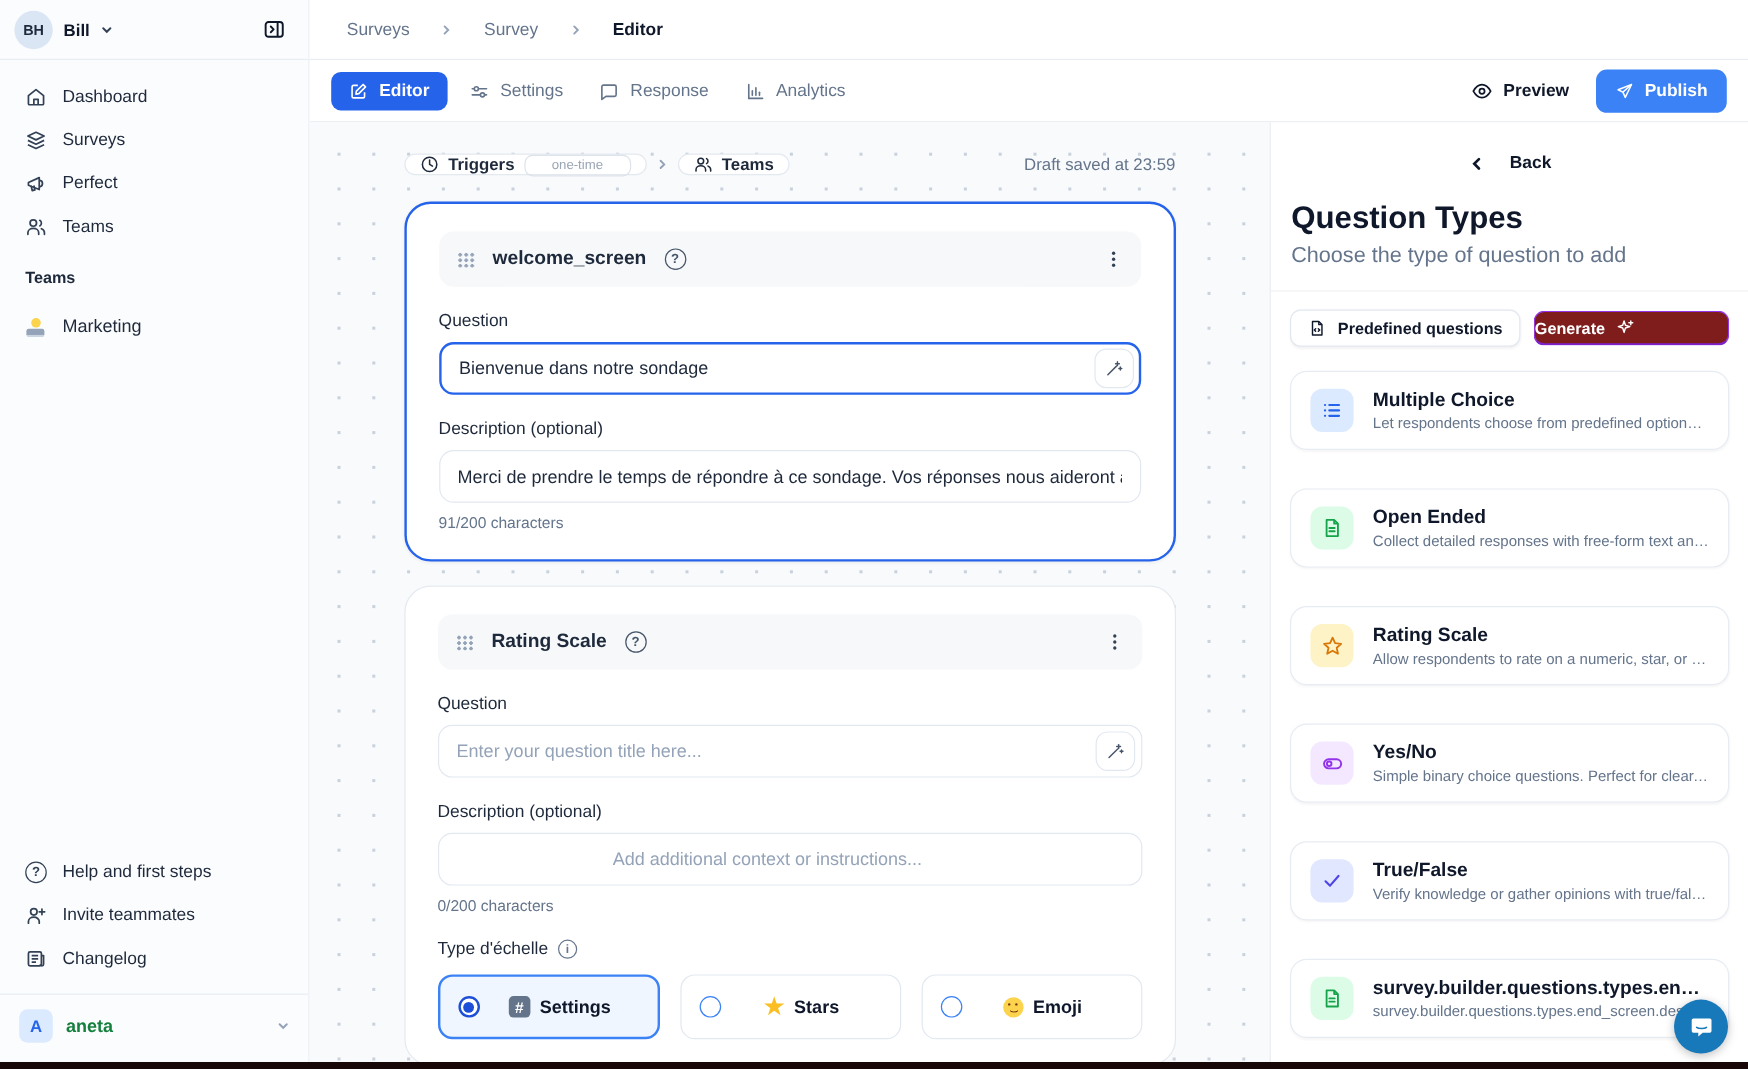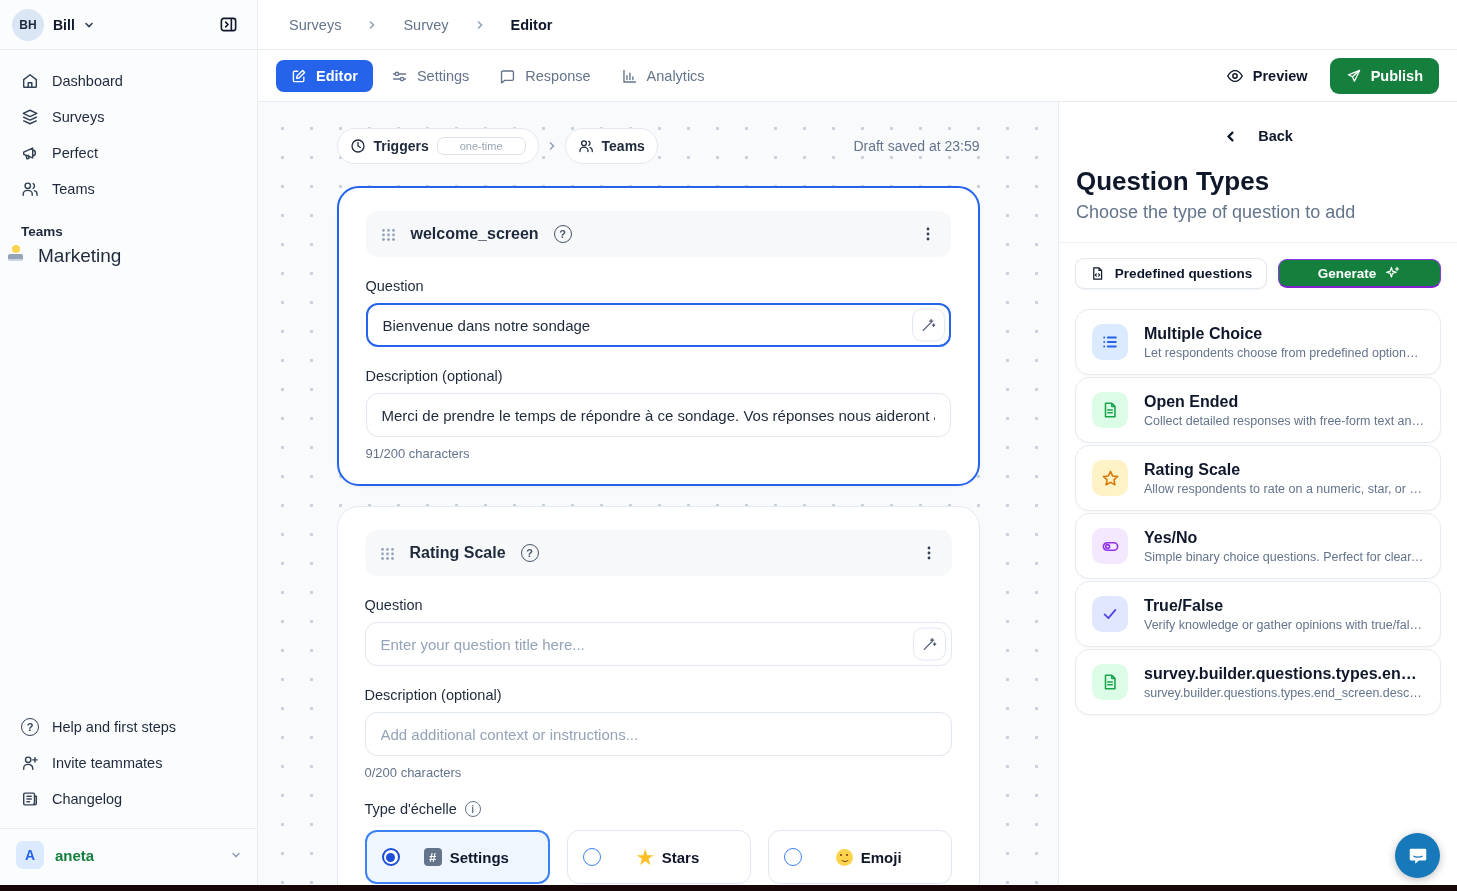--- a/index.html
+++ b/index.html
@@ -12,43 +12,43 @@
   .sidebar-header { height:50px; flex:0 0 50px; border-bottom:1px solid #e8edf3; display:flex; align-items:center; padding:0 12px; gap:9px; }
   .ws-avatar { width:32px; height:32px; border-radius:50%; background:#dbe6f5; color:#1e293b; font-size:12px; font-weight:700; display:flex; align-items:center; justify-content:center; }
   .ws-name { font-size:14px; font-weight:700; color:#0f172a; }
   .chev { width:10px; height:10px; }
   .spacer { flex:1; }
   .iconbtn { width:34px; height:34px; border-radius:50%; display:flex; align-items:center; justify-content:center; background:transparent; border:none; cursor:pointer; }
   .nav { padding:14px 10px 6px 10px; display:flex; flex-direction:column; gap:2px; }
   .nav-item { display:flex; align-items:center; gap:13px; height:34px; padding:0 11px; border-radius:8px; font-size:14.5px; color:#1e293b; cursor:pointer; }
   .nav-item svg { flex:0 0 18px; }
   .section-label { padding:12px 21px 6px 21px; font-size:13.5px; font-weight:700; color:#1e293b; }
-  .team-item { display:flex; align-items:flex-start; gap:14px; height:36px; padding:0 7px; font-size:19px; color:#1e293b; cursor:pointer; }
+  .team-item { display:flex; align-items:flex-end; gap:14px; height:36px; padding:0 21px; font-size:15px; color:#1e293b; cursor:pointer; }
   .footer-nav { padding:8px 10px 4px 10px; display:flex; flex-direction:column; gap:2px; }
   .sidebar-divider { border-top:1px solid #e8edf3; margin:8px 0 0 0; }
   .account-row { display:flex; align-items:center; gap:11px; padding:12px 16px 16px 16px; cursor:pointer; }
   .acct-avatar { width:28px; height:28px; border-radius:7px; background:#dbeafe; color:#2563eb; font-weight:700; font-size:14px; display:flex; align-items:center; justify-content:center; }
   .acct-name { font-size:15px; font-weight:700; color:#15803d; }
   .circle-q { width:18px; height:18px; border:1.6px solid #334155; border-radius:50%; color:#334155; font-size:11px; font-weight:700; display:flex; align-items:center; justify-content:center; flex:0 0 18px; }
 
   
   .topbar { position:absolute; left:258px; top:0; width:1199px; height:50px; background:#fff; border-bottom:1px solid #e8edf3; display:flex; align-items:center; padding:0 31px; gap:26px; }
   .crumb { font-size:14.5px; color:#64748b; cursor:pointer; }
   .crumb.current { color:#0f172a; font-weight:600; }
   .tabbar { position:absolute; left:258px; top:51px; width:1199px; height:51px; background:#fff; border-bottom:1px solid #e8edf3; display:flex; align-items:center; padding:0 18px; }
   .tab { display:flex; align-items:center; gap:9px; font-size:14.5px; color:#64748b; margin-right:30px; cursor:pointer; }
   .tab.active { background:#2563eb; color:#fff; border-radius:8px; padding:8px 15px; font-weight:600; margin-right:18px; }
   .preview-btn { display:flex; align-items:center; gap:9px; font-size:14.5px; font-weight:600; color:#0f172a; cursor:pointer; margin-right:22px; }
-  .publish-btn { display:flex; align-items:center; gap:9px; background:#15803d; color:#fff; border:none; border-radius:9px; height:36px; padding:0 16px; font-size:14.5px; font-weight:600; cursor:pointer; font-family:inherit; }
+  .publish-btn { display:flex; align-items:center; gap:9px; background:#3b82f6; color:#fff; border:none; border-radius:9px; height:36px; padding:0 16px; font-size:14.5px; font-weight:600; cursor:pointer; font-family:inherit; }
 
   
   .canvas { position:absolute; left:258px; top:102px; width:800px; height:783px; background-color:#f8fafc; background-image:radial-gradient(circle, #c8d1dc 1.4px, transparent 1.5px); background-size:29px 29px; background-position:10px 12px; overflow:hidden; }
   .canvas-inner { width:643px; margin:0 auto; }
   .canvas-top { display:flex; align-items:center; margin-top:26px; gap:8px; }
-  .pill { display:flex; align-items:center; gap:8px; background:#fff; border:1px solid #e4e9f0; border-radius:999px; height:36px; padding:0 12px; font-size:14px; font-weight:600; color:#1e293b; cursor:pointer; }
+  .pill { display:flex; align-items:flex-start; gap:8px; background:#fff; border:1px solid #e4e9f0; border-radius:999px; height:18px; padding:0 12px; font-size:14px; font-weight:600; color:#1e293b; cursor:pointer; }
   .badge { border:1px solid #dde3ea; border-radius:7px; padding:2px 22px; font-size:11px; font-weight:500; color:#9aa6b5; }
   .draft { margin-left:auto; font-size:14px; color:#64748b; }
 
   .qcard { background:#fff; border-radius:22px; padding:23px 27px; }
   .qcard.selected { border:2px solid #2563eb; margin-top:22px; box-shadow:0 1px 3px rgba(15,23,42,.06); }
   .qcard.plain { border:1px solid #e5eaf0; margin-top:20px; height:400px; }
   .card-header { background:#f6f8fa; border-radius:12px; height:46px; display:flex; align-items:center; padding:0 15px; gap:15px; }
   .drag { width:15px; height:13px; background-image:radial-gradient(circle,#94a3b8 1.3px,transparent 1.4px); background-size:5px 4.6px; cursor:grab; }
   .card-title { font-size:16px; font-weight:600; color:#1e293b; }
   .kebab { margin-left:auto; cursor:pointer; display:flex; align-items:center; }
@@ -78,22 +78,22 @@
 
   
   .panel { position:absolute; left:1058px; top:102px; width:399px; height:783px; background:#fff; border-left:1px solid #e8edf3; overflow:hidden; }
   .back-row { display:flex; align-items:center; gap:21px; padding:26px 28px 0 29px; cursor:pointer;justify-content:center; }
   .back-label { font-size:14.5px; font-weight:700; color:#0f172a; }
   .panel-title { padding:22px 28px 0 17px; font-size:26px; font-weight:700; color:#0f172a; }
   .panel-sub { padding:5px 28px 0 17px; font-size:18px; color:#64748b; }
   .panel-divider { border-top:1px solid #eef2f6; margin-top:19px; }
   .panel-actions { display:flex; gap:11px; padding:15px 16px 12px 16px; }
   .predef-btn { flex:1; display:flex; align-items:center; justify-content:center; gap:10px; height:31px; background:#fff; border:1px solid #e2e8f0; border-radius:9px; font-size:13.5px; font-weight:600; color:#0f172a; cursor:pointer; font-family:inherit; box-shadow:0 1px 2px rgba(15,23,42,.05); }
-  .generate-btn { width:163px; display:flex; align-items:center; justify-content:center; gap:9px; height:29px; align-self:center; background:#15803d; border:1px solid #9333ea; border-bottom:2.5px solid #7e22ce; border-radius:9px; font-size:13.5px; font-weight:600; color:#fff; cursor:pointer; font-family:inherit; }
-  .qt-list { padding:8px 16px; display:flex; flex-direction:column; gap:2px; }
+  .generate-btn { width:163px; display:flex; align-items:center; gap:9px; height:29px; align-self:center; background:#7f1d1d; border:1px solid #9333ea; border-bottom:2.5px solid #7e22ce; border-radius:9px; font-size:13.5px; font-weight:600; color:#fff; cursor:pointer; font-family:inherit; }
+  .qt-list { padding:8px 16px; display:flex; flex-direction:column; gap:32px; }
   .qt-card { display:flex; align-items:center; gap:16px; border:1px solid #e7ecf2; border-radius:14px; padding:14px 16px; background:#fff; cursor:pointer; box-shadow:0 1px 2px rgba(15,23,42,.04); }
   .qt-icon { width:36px; height:36px; border-radius:10px; display:flex; align-items:center; justify-content:center; flex:0 0 36px; }
   .qt-text { min-width:0; }
   .qt-title { font-size:16px; font-weight:600; color:#0f172a; white-space:nowrap; overflow:hidden; text-overflow:ellipsis; }
   .qt-desc { margin-top:3px; font-size:12.5px; color:#64748b; white-space:nowrap; overflow:hidden; text-overflow:ellipsis; }
   .bg-blue { background:#dbeafe; } .bg-green { background:#dcfce7; } .bg-amber { background:#fef3c7; } .bg-purple { background:#f3e8ff; } .bg-indigo { background:#e0e7ff; }
 
   .chat-fab { position:absolute; right:17px; bottom:13px; width:45px; height:45px; border-radius:50%; background:#1778ba; display:flex; align-items:center; justify-content:center; cursor:pointer; box-shadow:0 2px 8px rgba(0,0,0,.25); z-index:6; }
   .bottom-bar { position:absolute; left:0; bottom:0; width:1457px; height:6px; background:#170707; z-index:5; }
 </style>
@@ -343,21 +343,21 @@
                 <line x1="4" y1="16" x2="13" y2="7"></line>
                 <line x1="14" y1="2.5" x2="14" y2="6.5"></line>
                 <line x1="12" y1="4.5" x2="16" y2="4.5"></line>
                 <line x1="17" y1="8" x2="17" y2="11"></line>
                 <line x1="15.5" y1="9.5" x2="18.5" y2="9.5"></line>
               </svg>
           </button>
         </div>
         <div class="field-label">Description (optional)</div>
         <div class="inputwrap">
-          <input class="tinput" style="" placeholder="Add additional context or instructions...">
+          <input class="tinput" style=" text-align: center;" placeholder="Add additional context or instructions...">
         </div>
         <div class="charcount">0/200 characters</div>
         <div class="field-label">
           <span>Type d'échelle</span>
           <span class="circle-i">i</span>
         </div>
         <div class="scale-row">
           <div class="scale-opt selected">
             <span class="radio on"></span>
             <span class="scale-center">

